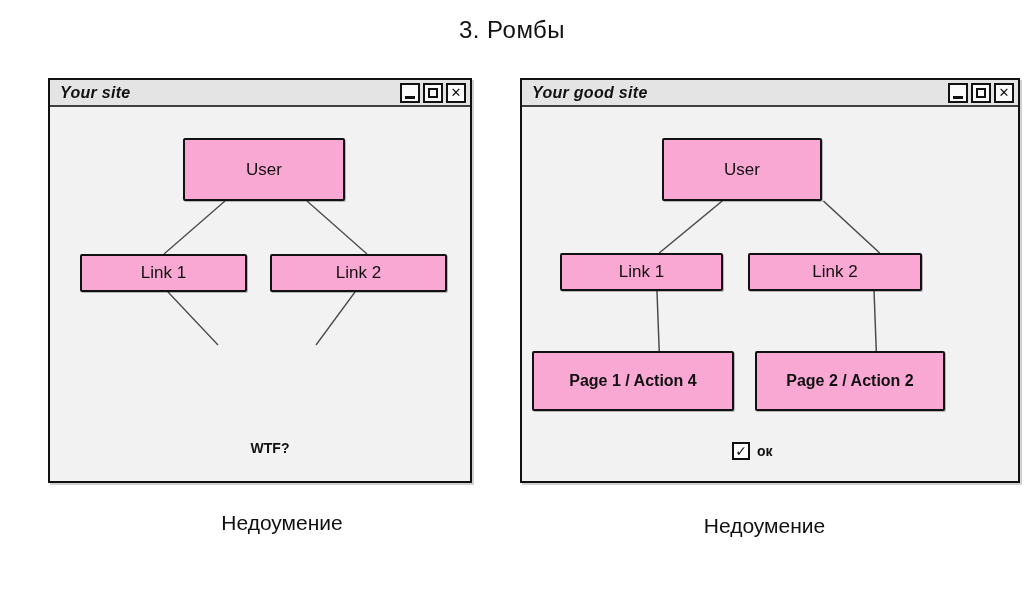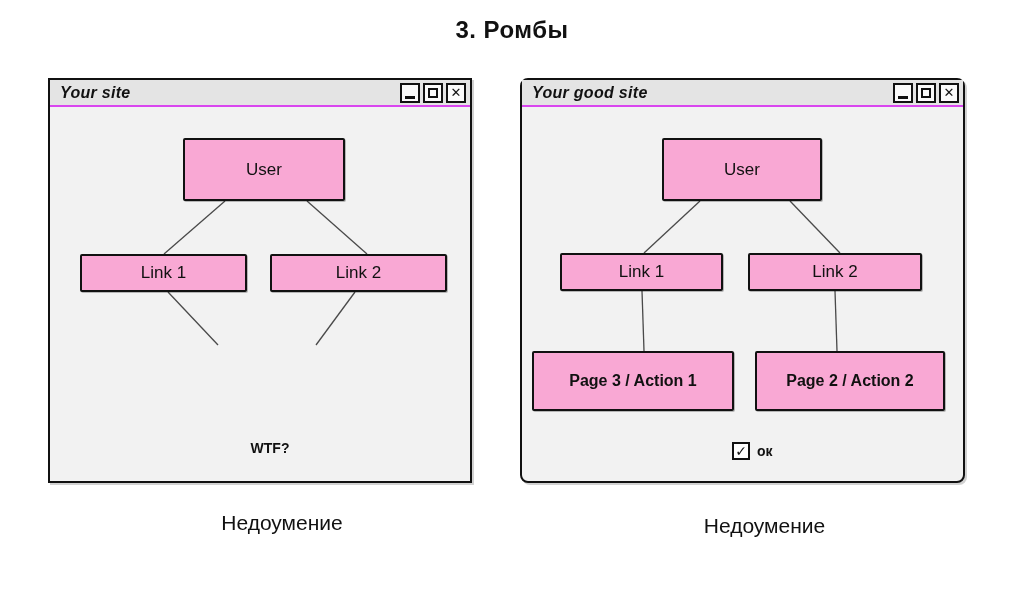--- a/index.html
+++ b/index.html
@@ -1,28 +1,28 @@
 <!DOCTYPE html>
 <html><head>
 <meta charset="utf-8">
 <style>
   * { margin:0; padding:0; box-sizing:border-box; }
   html,body { width:1024px; height:600px; background:#ffffff;
     font-family:"Liberation Sans","DejaVu Sans",sans-serif; color:#111; }
   #stage { position:relative; width:1024px; height:600px; overflow:hidden; }
 
   .page-title { position:absolute; top:16px; left:0; width:1024px;
-    text-align:center; font-size:24px; font-weight:700; letter-spacing:.5px; }
+    text-align:center; font-size:24px; font-weight:400; letter-spacing:.5px; }
 
   .window { position:absolute; top:78px; height:405px; background:#f2f2f2;
     border:2px solid #111; box-shadow:2px 2px 0 rgba(0,0,0,.18); }
   .window.left  { left:48px;  width:424px; }
-  .window.right { left:520px; width:445px;border-radius:8px; }
+  .window.right { left:520px; width:500px; }
 
-  .titlebar { height:27px; background:#e4e4e4; border-bottom:2px solid #d946ef;
+  .titlebar { height:27px; background:#e4e4e4; border-bottom:2px solid #404040;
     display:flex; align-items:center; padding:0 4px 0 10px; }
   .titlebar-title { flex:1; font-size:16px; font-weight:700; font-style:italic;
     letter-spacing:.3px; }
   .win-btn { width:20px; height:20px; border:2px solid #111; background:#fbfbfb;
     margin-left:3px; display:flex; align-items:center; justify-content:center;
     cursor:pointer; }
   .glyph-min { width:10px; height:3px; background:#111; align-self:flex-end;
     margin-bottom:2px; }
   .glyph-max { width:10px; height:10px; border:2px solid #111; background:transparent; }
   .glyph-close { font-size:13px; font-weight:700; line-height:1; }
@@ -98,21 +98,21 @@
     <div class="content">
       <svg class="connectors" viewBox="0 0 441 374" preserveAspectRatio="none">
         <line x1="178" y1="94" x2="122" y2="146" stroke="#4a4a4a" stroke-width="1.3"></line>
         <line x1="268" y1="94" x2="318" y2="146" stroke="#4a4a4a" stroke-width="1.3"></line>
         <line x1="120" y1="184" x2="122" y2="244" stroke="#4a4a4a" stroke-width="1.3"></line>
         <line x1="313" y1="184" x2="315" y2="244" stroke="#4a4a4a" stroke-width="1.3"></line>
       </svg>
       <div class="node" style="left:140px; top:31px; width:160px; height:63px;">User</div>
       <div class="node" style="left:38px; top:146px; width:163px; height:38px;">Link 1</div>
       <div class="node" style="left:226px; top:146px; width:174px; height:38px;">Link 2</div>
-      <div class="node bold" style="left:10px; top:244px; width:202px; height:60px;">Page 3 / Action 1</div>
+      <div class="node bold" style="left:10px; top:244px; width:202px; height:60px;">Page 1 / Action 4</div>
       <div class="node bold" style="left:233px; top:244px; width:190px; height:60px;">Page 2 / Action 2</div>
       <div class="checkbox-row" style="left:210px; top:335px;">
         <span class="checkbox-box">
           <span>✓</span>
         </span>
         <span class="checkbox-label">ок</span>
       </div>
     </div>
   </div>
 

